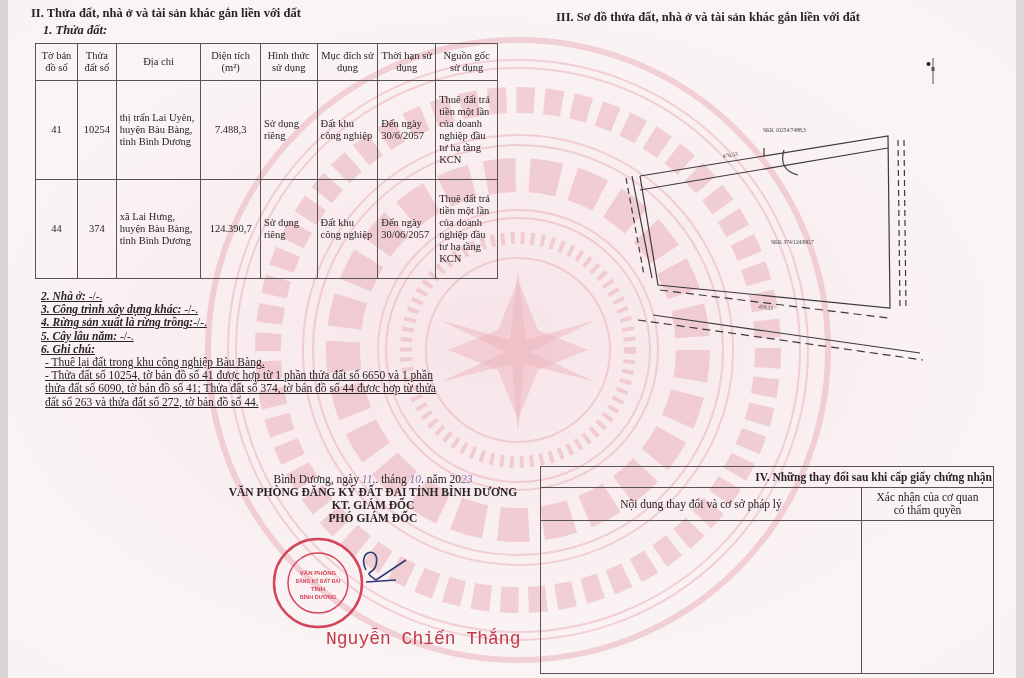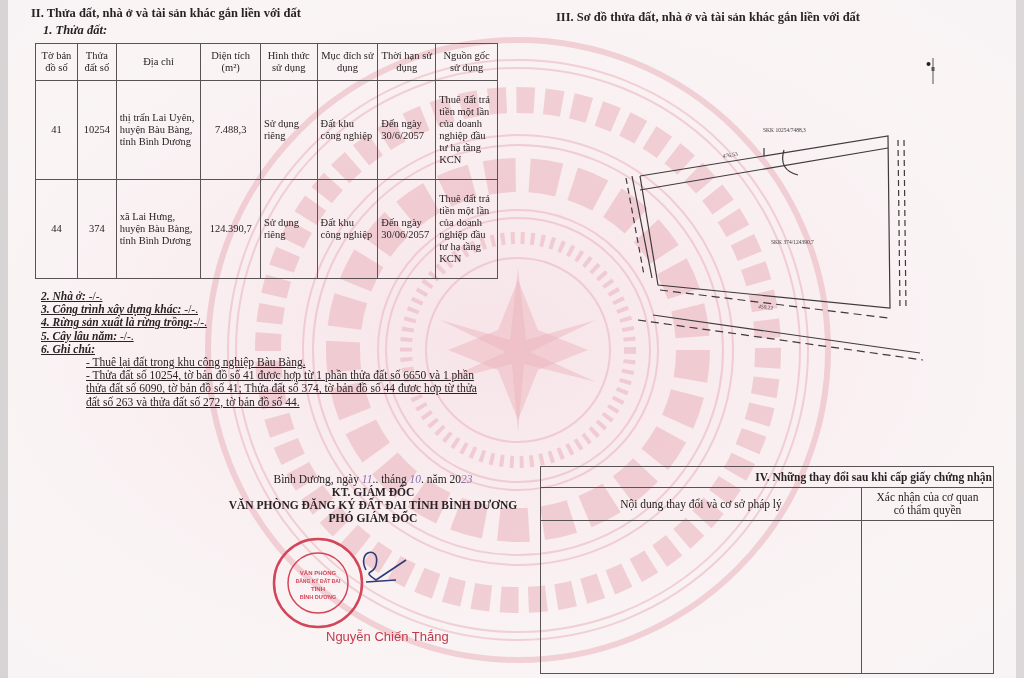--- a/index.html
+++ b/index.html
@@ -30,26 +30,26 @@
     table.parcels th, table.parcels td { border: 1px solid #5a5356; vertical-align: middle; }
     table.parcels th { font-weight: normal; text-align: center; padding: 2px 2px; height: 32px; }
     table.parcels td { padding: 2px 3px; }
     td.c { text-align: center; }
     td.r { text-align: center; }
     td.l { text-align: left; }
 
     .notes { position: absolute; left: 33px; top: 290px; font-size: 11.5px; line-height: 13.2px; width: 460px; }
     .notes .hd { font-weight: bold; font-style: italic; }
     .notes .ln { white-space: nowrap; text-decoration: underline; }
-    .notes .bullet { padding-left: 4px; margin-left: 41px; }
+    .notes .bullet { padding-left: 4px; }
 
     .sign { position: absolute; left: 205px; top: 473px; width: 320px; text-align: center; font-size: 11.5px; line-height: 13px; }
     .sign .b { font-weight: bold; }
     .date-hand { color: #8a6fb0; font-style: italic; }
-    .signer { position: absolute; left: 318px; top: 629px; font-size: 13px; color: #c03a4a; font-family: Liberation Sans, sans-serif; }
+    .signer { position: absolute; left: 318px; top: 629px; font-size: 18px; color: #c03a4a; font-family: Liberation Mono, monospace; }
 
     .stamp { position: absolute; left: 262px; top: 535px; width: 96px; height: 96px; }
     .signature { position: absolute; left: 348px; top: 540px; width: 100px; height: 60px; }
 
     table.changes { position: absolute; left: 532px; top: 466px; width: 454px; height: 208px; border-collapse: collapse; font-size: 11.5px; }
     table.changes td, table.changes th { border: 1px solid #5a5356; }
     table.changes th.title { font-weight: bold; height: 18px; text-align: right; }
     table.changes th.col { font-weight: normal; height: 30px; line-height: 13px; }
 
     .map { position: absolute; left: 600px; top: 110px; width: 330px; height: 280px; }
@@ -163,22 +163,22 @@
     <g fill="#3d3a3c" font-family="Liberation Serif, serif" font-size="5.5">
       <text x="155" y="22">SKK 10254/7488,3</text>
       <text x="163" y="134">SKK 374/124390,7</text>
       <text x="115" y="48" transform="rotate(-9 115 48)">476,53</text>
       <text x="150" y="198" transform="rotate(7 150 198)">459,22</text>
     </g>
   </svg>
 
   <div class="sign">
     <div><span>Bình Dương, ngày </span><span class="date-hand">11</span><span>.. tháng </span><span class="date-hand">10</span><span>. năm 20</span><span class="date-hand">23</span></div>
+    <div class="b">VĂN PHÒNG ĐĂNG KÝ ĐẤT ĐAI TỈNH BÌNH DƯƠNG</div>
     <div class="b">KT. GIÁM ĐỐC</div>
-    <div class="b">VĂN PHÒNG ĐĂNG KÝ ĐẤT ĐAI TỈNH BÌNH DƯƠNG</div>
     <div class="b">PHÓ GIÁM ĐỐC</div>
   </div>
 
   <svg class="stamp" viewBox="0 0 96 96">
     <circle cx="48" cy="48" r="44" fill="none" stroke="#d4455a" stroke-width="2.5"></circle>
     <circle cx="48" cy="48" r="30" fill="none" stroke="#d4455a" stroke-width="1.5"></circle>
     <g fill="#d4455a" font-family="Liberation Sans, sans-serif" font-weight="bold" text-anchor="middle">
       <text x="48" y="40" font-size="6">VĂN PHÒNG</text>
       <text x="48" y="48" font-size="5">ĐĂNG KÝ ĐẤT ĐAI</text>
       <text x="48" y="56" font-size="6">TỈNH</text>

